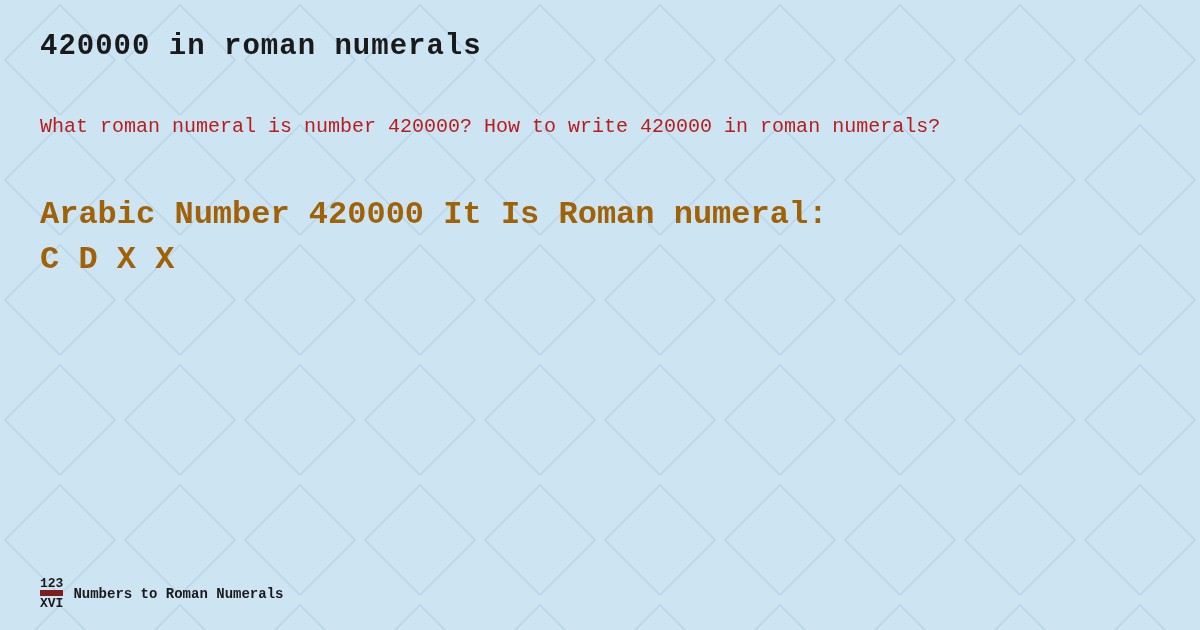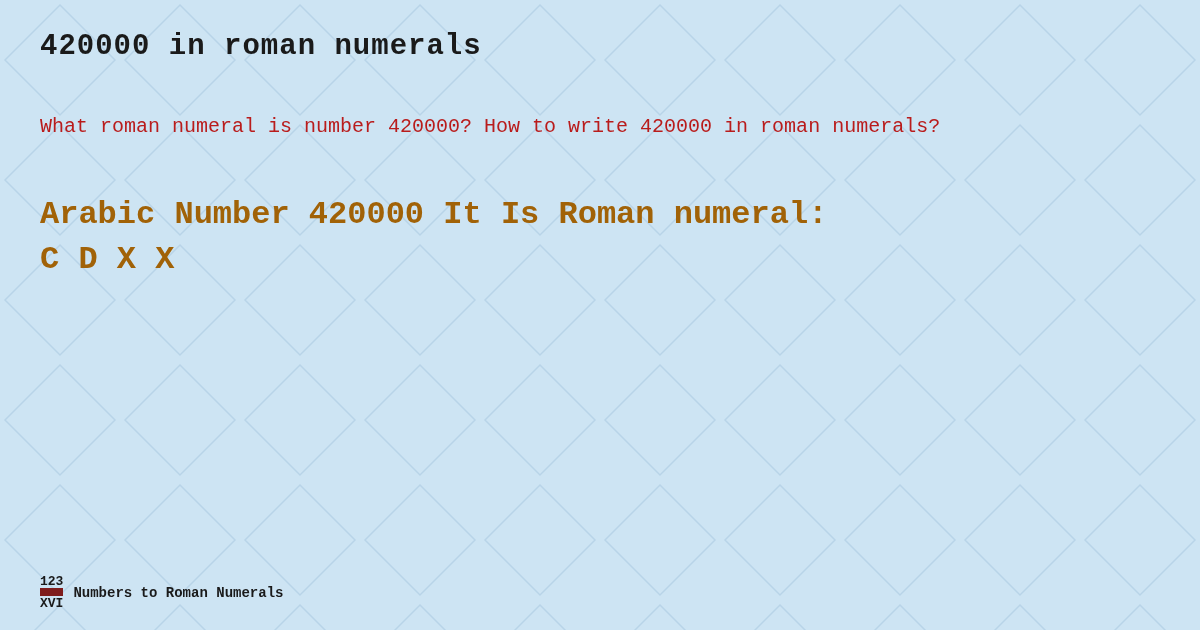--- a/index.html
+++ b/index.html
@@ -90,21 +90,21 @@
       font-weight: bold;
       color: #1a1a1a;
       font-family: 'Courier New', Courier, monospace;
     }
 
     .logo-icon .bottom-num {
       font-size: 13px;
       font-weight: bold;
       color: #1a1a1a;
       font-family: 'Courier New', Courier, monospace;
-      border-top: 8px solid #7f1d1d;
+      border-top: 6px solid #7f1d1d;
       padding-top: 1px;
     }
 
     .footer-site-title {
       font-family: 'Courier New', Courier, monospace;
       font-size: 14px;
       font-weight: bold;
       color: #1a1a1a;
     }
 

